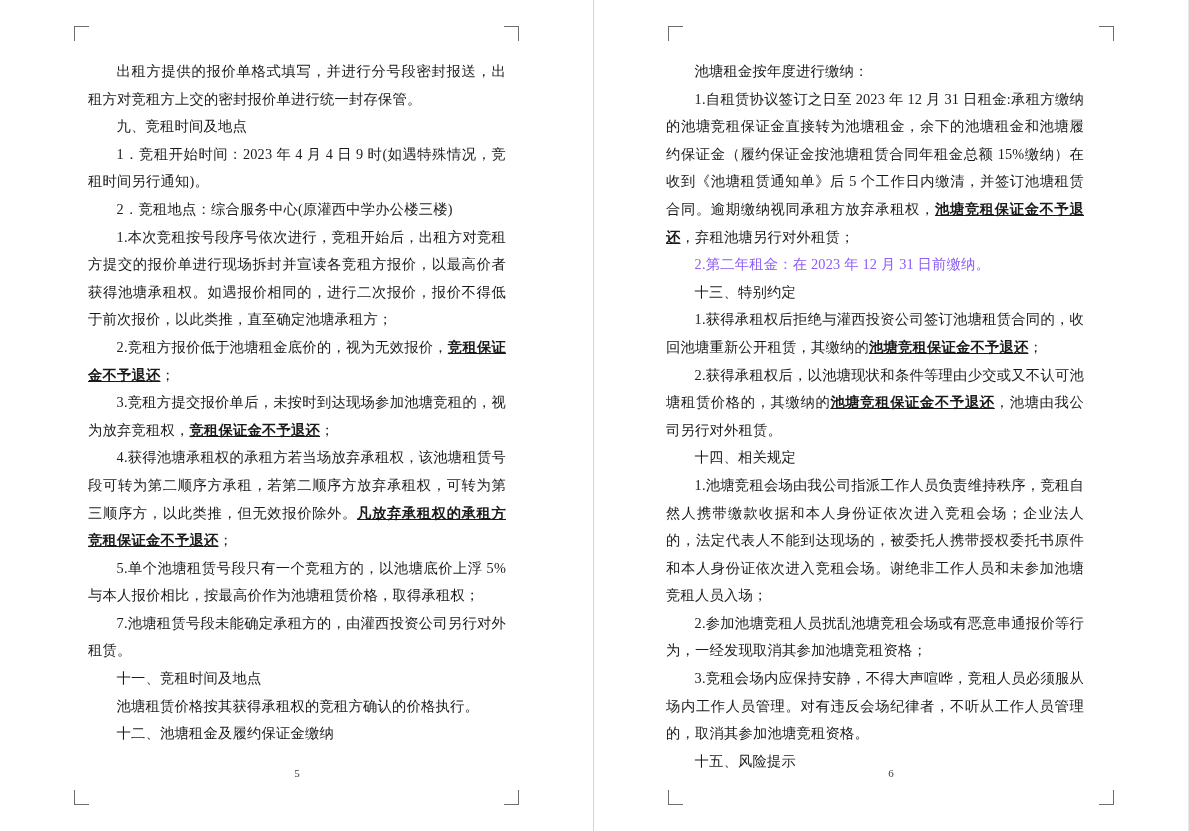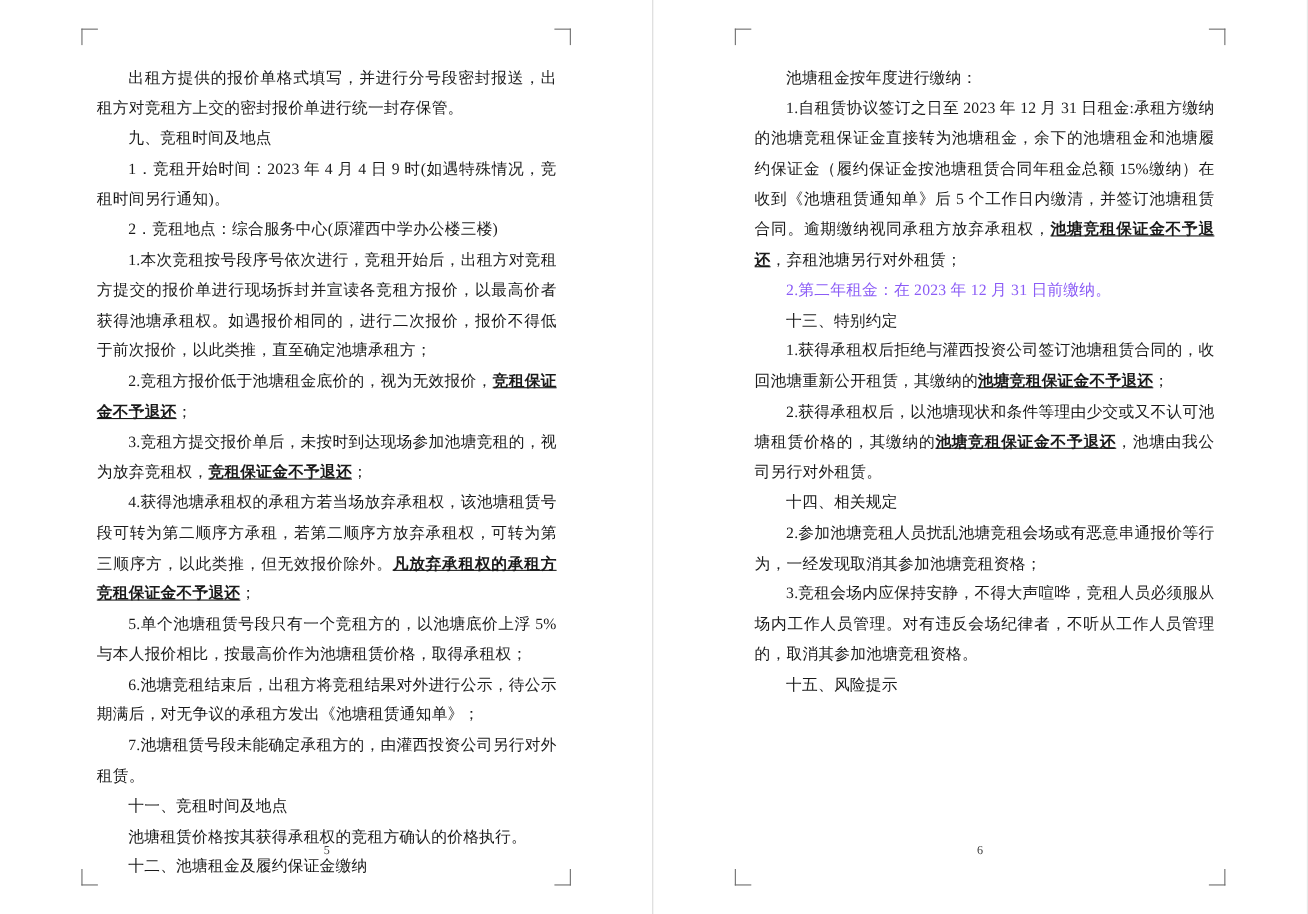--- a/index.html
+++ b/index.html
@@ -43,21 +43,21 @@
   .crop.br { bottom: 26px; right: 74px; border-right: 1px solid #6d6d6d; border-bottom: 1px solid #6d6d6d; }
 
   .content {
     position: absolute;
     top: 58px;
     left: 88px;
     width: 418px;
     height: 700px;
   }
   .page.right .content {
-    left: 92px;
+    left: 72px;
   }
 
   p {
     margin: 0 0 0 0;
     font-size: 14.3px;
     line-height: 27.6px;
     color: #1a1a1a;
     text-align: justify;
     text-justify: inter-ideograph;
     letter-spacing: 0.2px;
@@ -102,21 +102,20 @@
       <p class="indent2">2．竞租地点：综合服务中心(原灌西中学办公楼三楼)</p>
       <p class="indent2">1.本次竞租按号段序号依次进行，竞租开始后，出租方对竞租方提交的报价单进行现场拆封并宣读各竞租方报价，以最高价者获得池塘承租权。如遇报价相同的，进行二次报价，报价不得低于前次报价，以此类推，直至确定池塘承租方；</p>
 
       <p class="indent2"><span>2.竞租方报价低于池塘租金底价的，视为无效报价，</span><span class="u">竞租保证金不予退还</span><span>；</span></p>
 
       <p class="indent2"><span>3.竞租方提交报价单后，未按时到达现场参加池塘竞租的，视为放弃竞租权，</span><span class="u">竞租保证金不予退还</span><span>；</span></p>
 
       <p class="indent2"><span>4.获得池塘承租权的承租方若当场放弃承租权，该池塘租赁号段可转为第二顺序方承租，若第二顺序方放弃承租权，可转为第三顺序方，以此类推，但无效报价除外。</span><span class="u">凡放弃承租权的承租方竞租保证金不予退还</span><span>；</span></p>
 
       <p class="indent2">5.单个池塘租赁号段只有一个竞租方的，以池塘底价上浮 5%与本人报价相比，按最高价作为池塘租赁价格，取得承租权；</p>
-      <p class="indent2">6.池塘竞租结束后，出租方将竞租结果对外进行公示，待公示期满后，对无争议的承租方发出《池塘租赁通知单》；</p>
       <p class="indent2">7.池塘租赁号段未能确定承租方的，由灌西投资公司另行对外租赁。</p>
       <p class="heading">十一、竞租时间及地点</p>
       <p class="indent2">池塘租赁价格按其获得承租权的竞租方确认的价格执行。</p>
       <p class="heading">十二、池塘租金及履约保证金缴纳</p>
     </div>
 
     <div class="pagenum">5</div>
   </div>
 
   <div class="page right">
@@ -132,20 +131,21 @@
 
       <p class="indent2 blue">2.第二年租金：在 2023 年 12 月 31 日前缴纳。</p>
 
       <p class="heading">十三、特别约定</p>
 
       <p class="indent2"><span>1.获得承租权后拒绝与灌西投资公司签订池塘租赁合同的，收回池塘重新公开租赁，其缴纳的</span><span class="u">池塘竞租保证金不予退还</span><span>；</span></p>
 
       <p class="indent2"><span>2.获得承租权后，以池塘现状和条件等理由少交或又不认可池塘租赁价格的，其缴纳的</span><span class="u">池塘竞租保证金不予退还</span><span>，池塘由我公司另行对外租赁。</span></p>
 
       <p class="heading">十四、相关规定</p>
+      <p class="indent2">1.池塘竞租会场由我公司指派工作人员负责维持秩序，竞租自然人携带缴款收据和本人身份证依次进入竞租会场；企业法人的，法定代表人不能到达现场的，被委托人携带授权委托书原件和本人身份证依次进入竞租会场。谢绝非工作人员和未参加池塘竞租人员入场；</p>
       <p class="indent2">2.参加池塘竞租人员扰乱池塘竞租会场或有恶意串通报价等行为，一经发现取消其参加池塘竞租资格；</p>
       <p class="indent2">3.竞租会场内应保持安静，不得大声喧哗，竞租人员必须服从场内工作人员管理。对有违反会场纪律者，不听从工作人员管理的，取消其参加池塘竞租资格。</p>
       <p class="heading">十五、风险提示</p>
     </div>
 
     <div class="pagenum">6</div>
   </div>
 
 </div>
 

